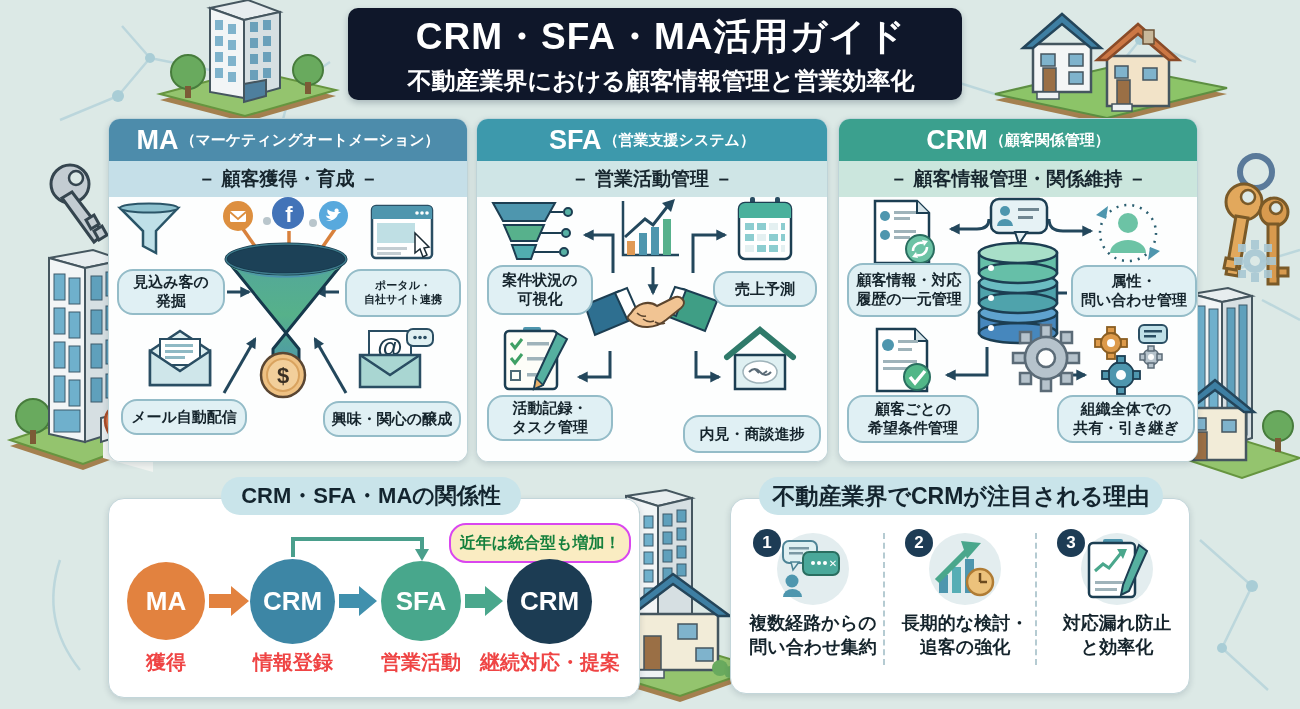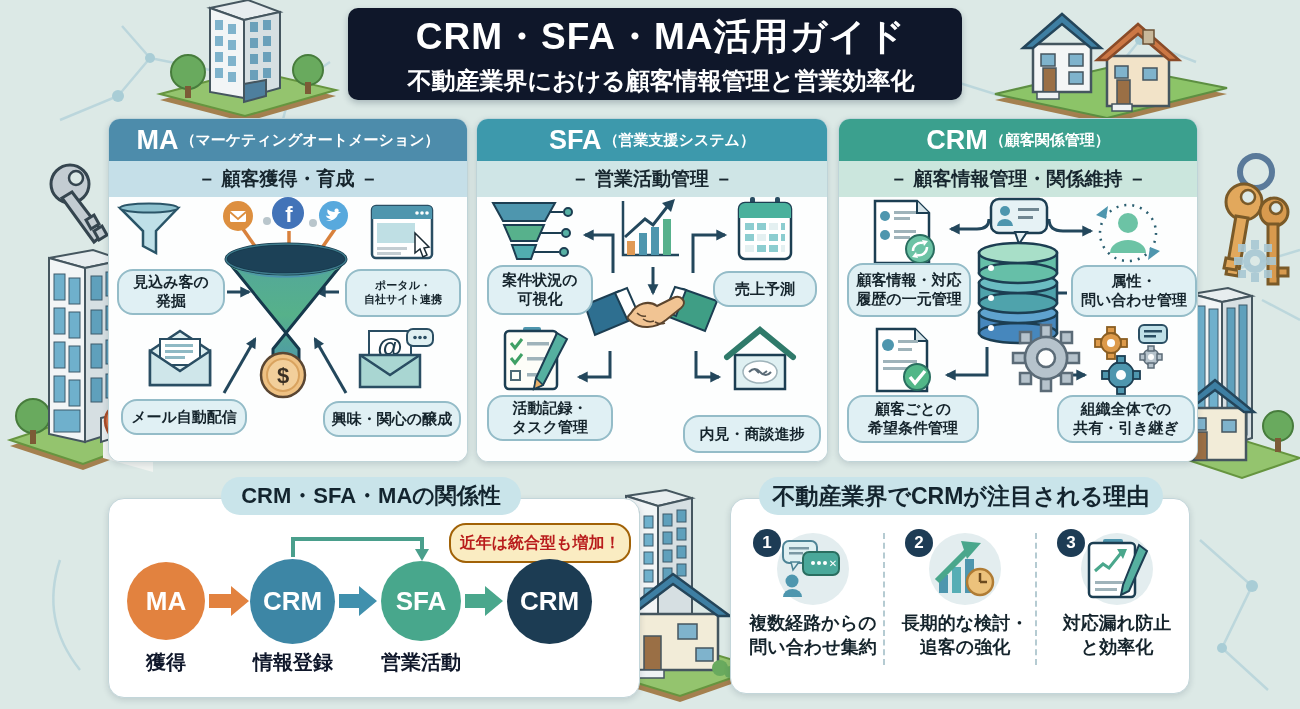--- a/index.html
+++ b/index.html
@@ -29,23 +29,23 @@
     display:flex; align-items:center; justify-content:center; text-align:center; font-weight:bold;
     color:#15242c; font-size:15px; line-height:1.25; padding:2px 5px; white-space:pre-line; }
 
   
   .panel { position:absolute; background:#fff; border-radius:16px; border:1px solid #c3d6da;
     box-shadow:0 2px 6px rgba(20,40,60,.15); z-index:4; }
   .panel-title { position:absolute; top:-22px; height:38px; border-radius:20px; background:#c9e4ea;
     font-weight:bold; font-size:22px; color:#13242e; display:flex; align-items:center; justify-content:center; z-index:6; }
   .step-circle { position:absolute; border-radius:50%; color:#fff; font-weight:bold; font-size:26px;
     display:flex; align-items:center; justify-content:center; }
-  .step-caption { position:absolute; font-weight:bold; font-size:20px; color:#0f172a; text-align:center; white-space:pre-line; }
+  .step-caption { position:absolute; font-weight:bold; font-size:20px; color:#ef4444; text-align:center; white-space:pre-line; }
   .callout { position:absolute; left:340px; top:24px; width:182px; height:40px; background:#faecc2;
-    border:2px solid #a16207; border-radius:17px; font-weight:bold; font-size:16px; color:#b91c1c;
+    border:2px solid #d946ef; border-radius:17px; font-weight:bold; font-size:16px; color:#15803d;
     display:flex; align-items:center; justify-content:center; }
 
   .reason-badge { position:absolute; width:28px; height:28px; border-radius:50%; color:#fff;
     font-weight:bold; font-size:17px; display:flex; align-items:center; justify-content:center; }
   .reason-iconbg { position:absolute; width:72px; height:72px; border-radius:50%; background:#e3edef; }
   .reason-label { position:absolute; width:150px; font-weight:bold; font-size:18px; color:#15242c;
     text-align:center; line-height:1.35; white-space:pre-line; }
   .reason-sep { position:absolute; top:34px; height:132px; border-left:2px dashed #b5cbd2; }
 </style>
 </head>
@@ -630,20 +630,21 @@
       <polygon points="438,62 456,62 444,76" fill="#faecc2" stroke="#d9a23e" stroke-width="2"></polygon>
     </svg>
     <div class="callout">近年は統合型も増加！</div>
     <div class="step-circle" style="left: 18px; top: 63px; width: 78px; height: 78px; background: rgb(226, 130, 63);">MA</div>
     <div class="step-circle" style="left: 141px; top: 60px; width: 85px; height: 85px; background: rgb(61, 134, 165);">CRM</div>
     <div class="step-circle" style="left: 272px; top: 62px; width: 80px; height: 80px; background: rgb(72, 167, 140);">SFA</div>
     <div class="step-circle" style="left: 398px; top: 60px; width: 85px; height: 85px; background: rgb(28, 60, 83);">CRM</div>
     <div class="step-caption" style="left:17px;top:150px;width:80px">獲得</div>
     <div class="step-caption" style="left:134px;top:150px;width:100px">情報登録</div>
     <div class="step-caption" style="left:262px;top:150px;width:100px">営業活動</div>
+    <div class="step-caption" style="left:365px;top:150px;width:152px">継続対応・提案</div>
   </div>
 
   <div class="panel" style="left:730px;top:498px;width:460px;height:196px">
     <div class="panel-title" style="left:28px;width:404px;font-size:23px">不動産業界でCRMが注目される理由</div>
     <div class="reason-sep" style="left:152px"></div>
     <div class="reason-sep" style="left:304px"></div>
 
     <div class="reason-badge" style="left: 22px; top: 30px; background: rgb(29, 60, 85);">1</div>
     <div class="reason-iconbg" style="left:46px;top:34px"></div>
     <svg width="64" height="60" style="left:50px;top:40px">

